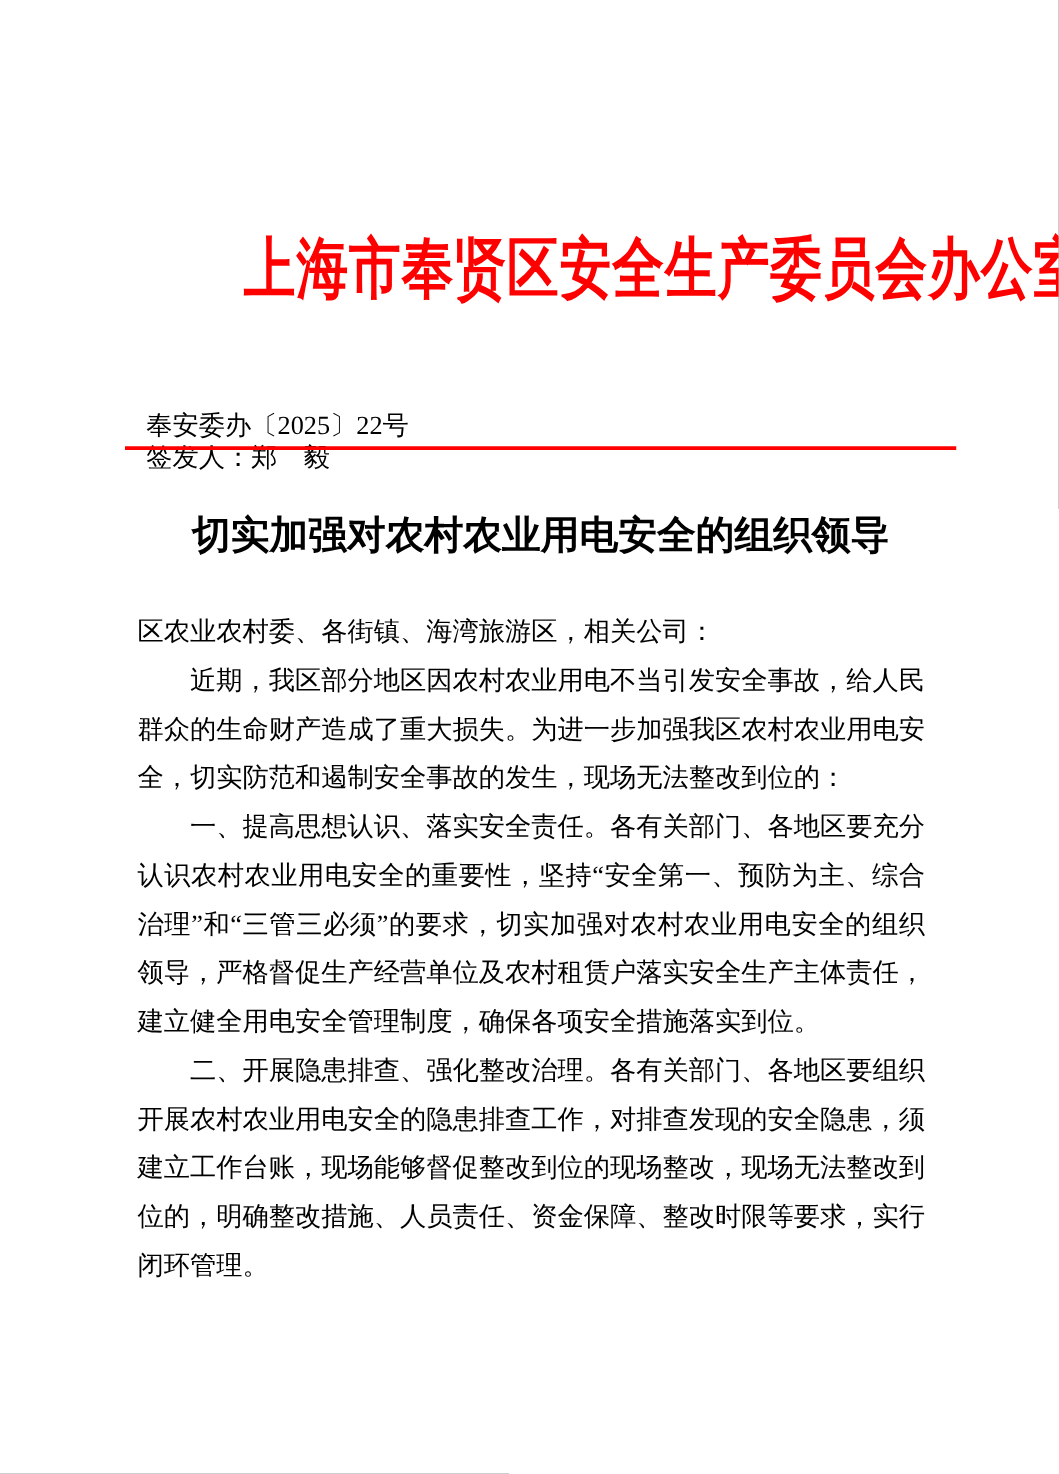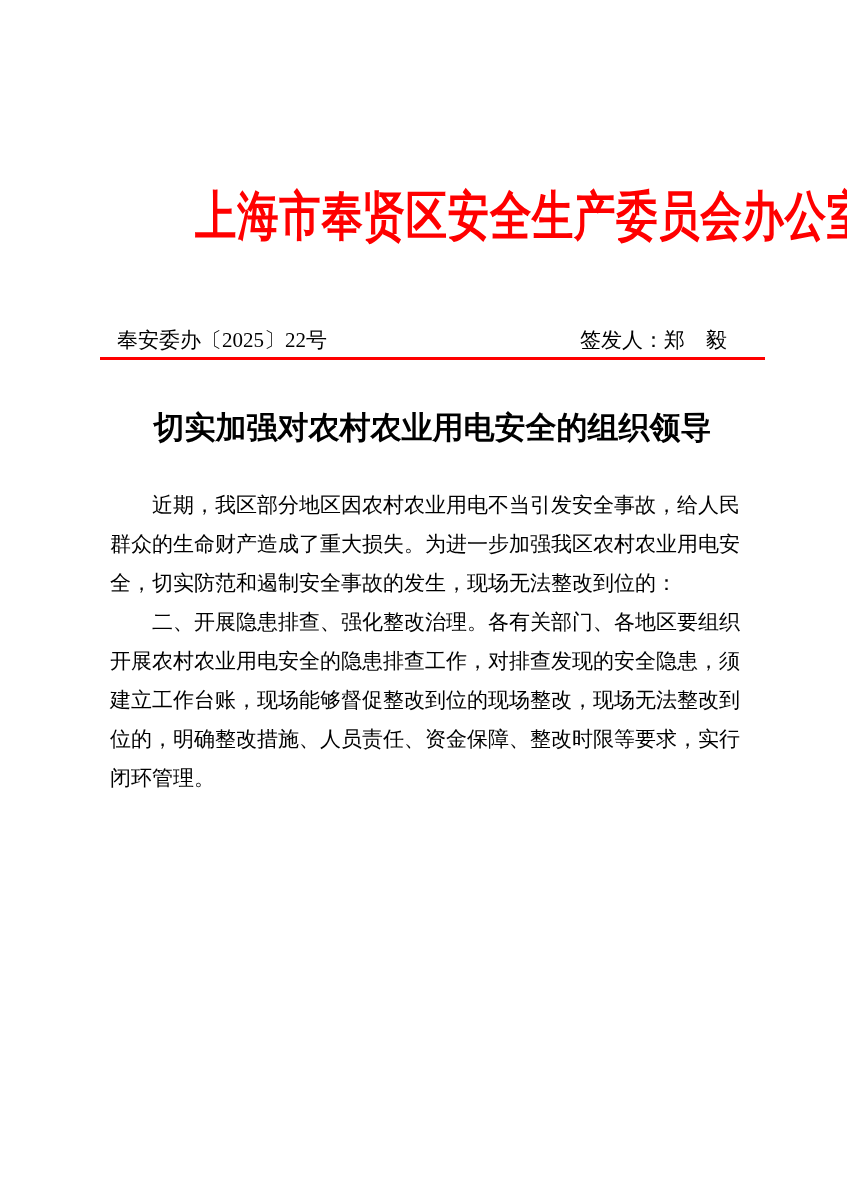--- a/index.html
+++ b/index.html
@@ -39,26 +39,27 @@
     transform-origin: 50% 50%;
     letter-spacing: 1px;
   }
   
   .doc-meta-row {
     position: absolute;
     left: 100px;
     top: 327px;
     width: 665px;
     display: flex;
-    justify-content: space-between;
+    justify-content: flex-end;
     align-items: baseline;
     padding-left: 17px;
     padding-right: 38px;
     font-size: 21px;
     line-height: 26px;
+    flex-direction: column;
   }
   
   .red-rule {
     position: absolute;
     left: 100px;
     top: 357px;
     width: 665px;
     height: 3px;
     background: var(--accent-red);
   }
@@ -101,17 +102,19 @@
     <span>
       <span>签发人：</span><span>郑　毅</span>
     </span>
   </div>
 
   <div class="red-rule"></div>
 
   <h1 class="doc-title">切实加强对农村农业用电安全的组织领导</h1>
 
   <div class="body-block">
+    <p>区农业农村委、各街镇、海湾旅游区，相关公司：</p>
     <p class="indent">近期，我区部分地区因农村农业用电不当引发安全事故，给人民群众的生命财产造成了重大损失。为进一步加强我区农村农业用电安全，切实防范和遏制安全事故的发生，现场无法整改到位的：</p>
+    <p class="indent">一、提高思想认识、落实安全责任。各有关部门、各地区要充分认识农村农业用电安全的重要性，坚持“安全第一、预防为主、综合治理”和“三管三必须”的要求，切实加强对农村农业用电安全的组织领导，严格督促生产经营单位及农村租赁户落实安全生产主体责任，建立健全用电安全管理制度，确保各项安全措施落实到位。</p>
     <p class="indent">二、开展隐患排查、强化整改治理。各有关部门、各地区要组织开展农村农业用电安全的隐患排查工作，对排查发现的安全隐患，须建立工作台账，现场能够督促整改到位的现场整改，现场无法整改到位的，明确整改措施、人员责任、资金保障、整改时限等要求，实行闭环管理。</p>
   </div>
 
 </div>
 
 </body></html>

